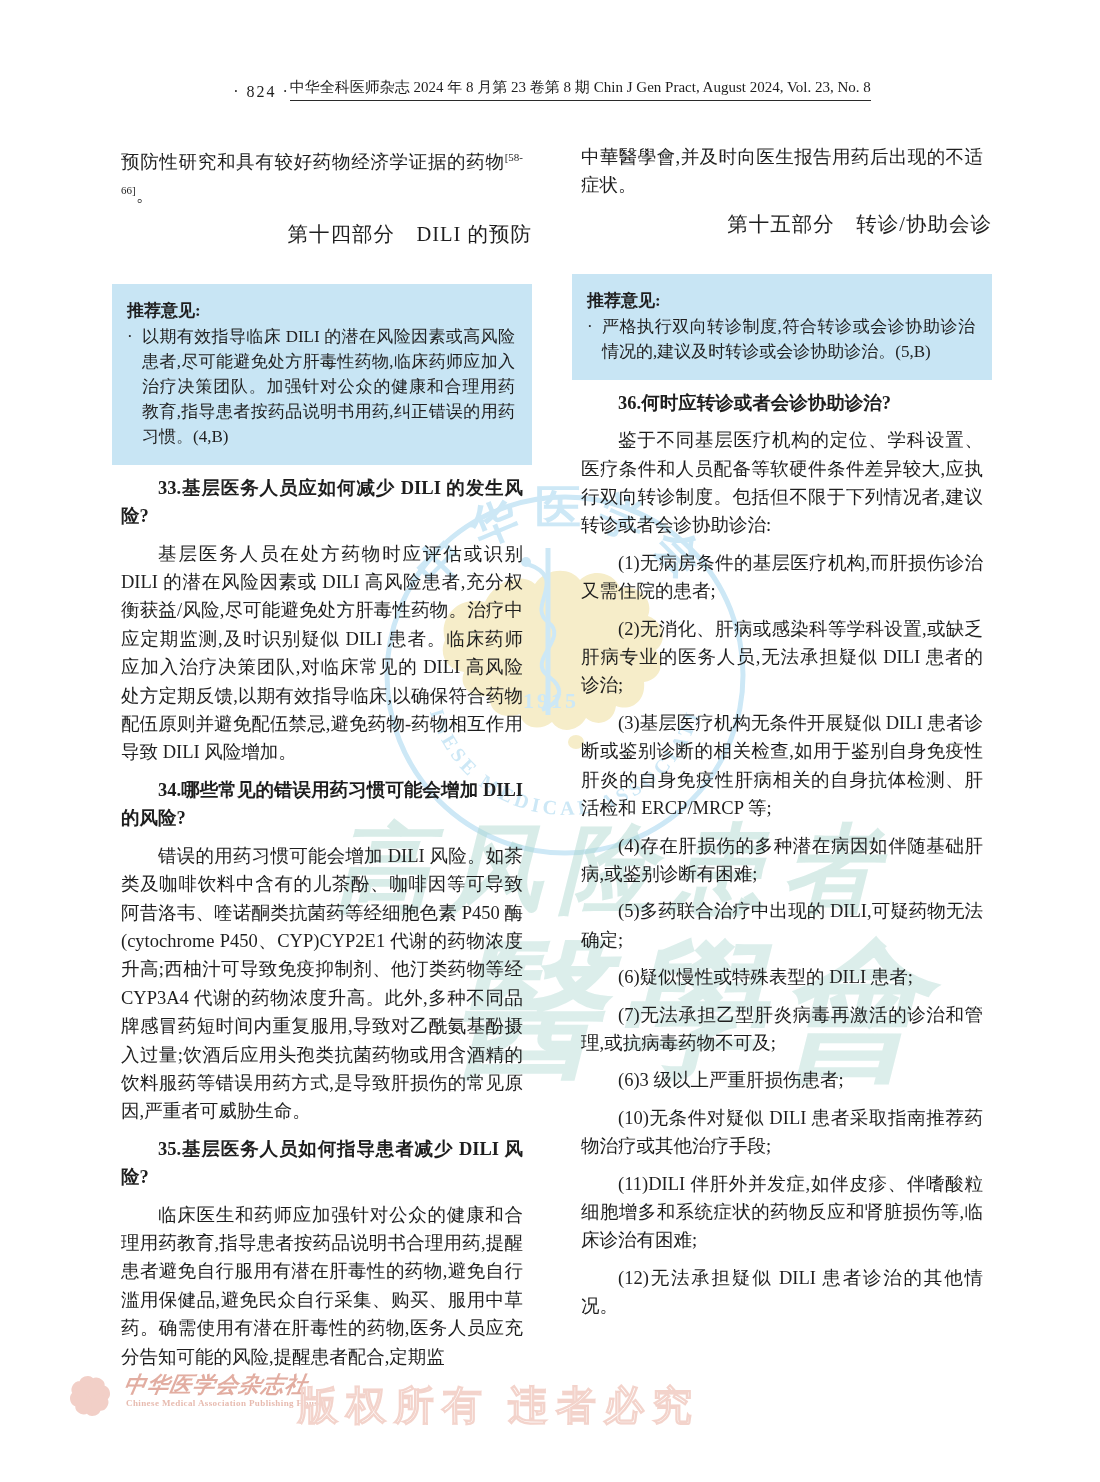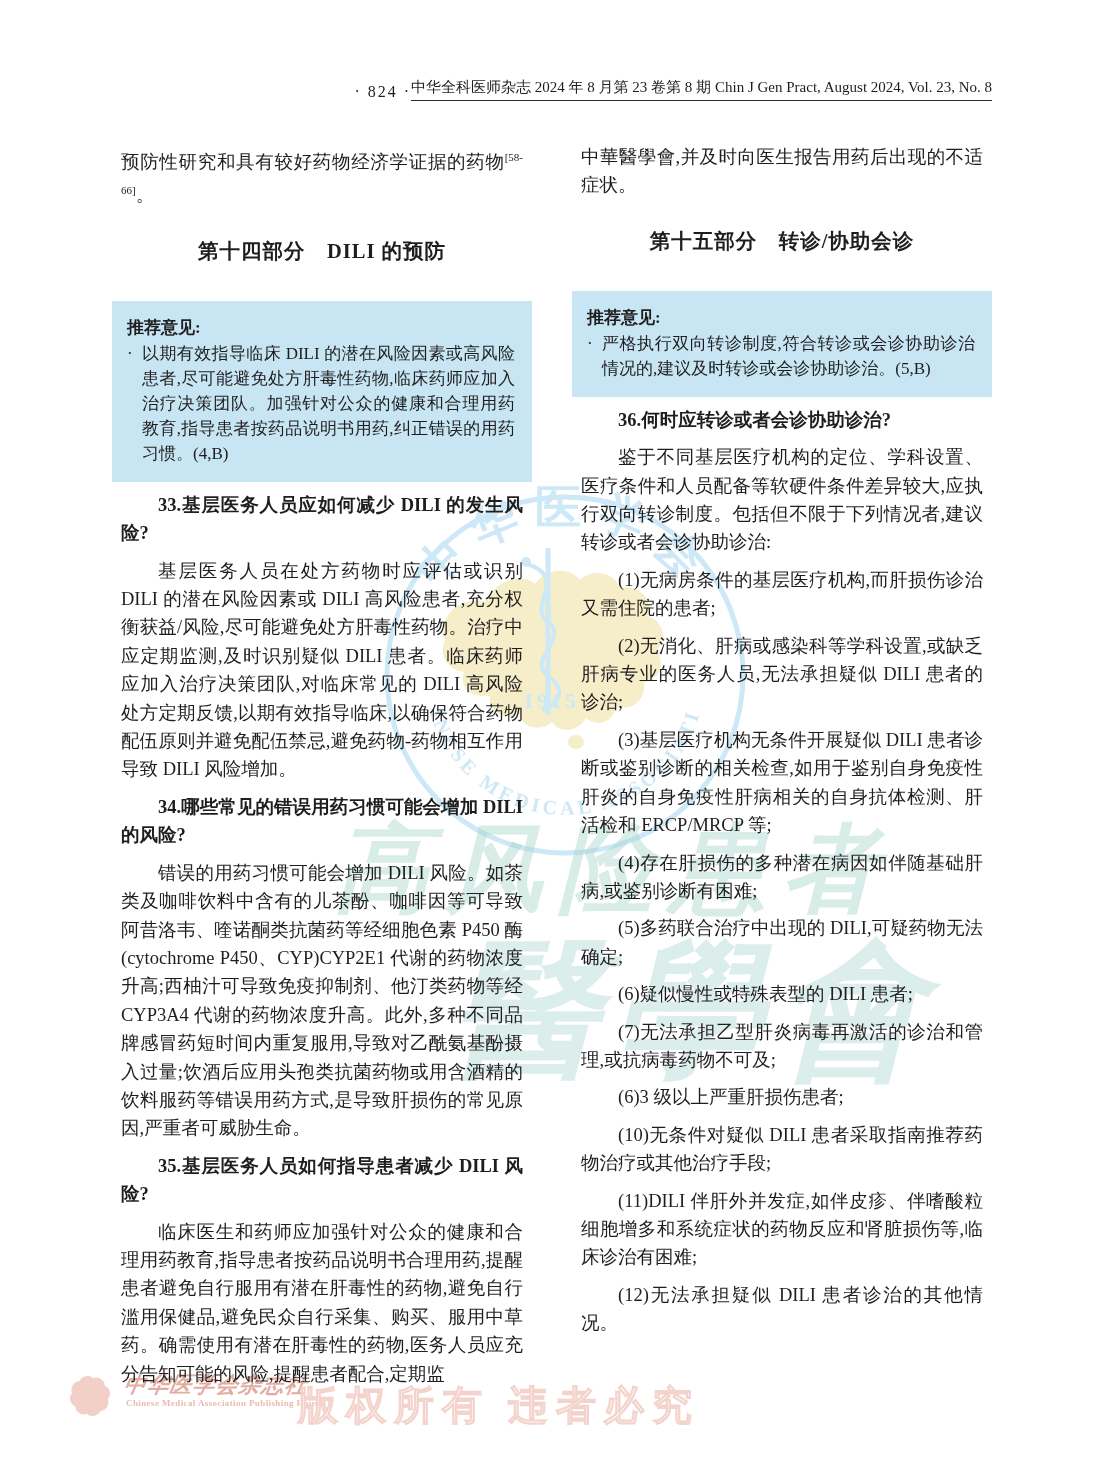--- a/index.html
+++ b/index.html
@@ -25,31 +25,31 @@
   }
   .wm-pub-en{
     left:126px;top:1398px;font-size:9px;font-weight:700;color:#e7bbb0;white-space:nowrap;letter-spacing:0.4px;
   }
   .wm-copyright{
     left:298px;top:1378px;font-size:40px;font-weight:700;letter-spacing:8px;white-space:nowrap;
     color:rgba(255,255,255,0);-webkit-text-stroke:1px #f3d3cb;text-stroke:1px #f3d3cb;
   }
   
   .content{position:absolute;inset:0;z-index:2;}
-  .hdr{position:absolute;top:78px;left:112px;width:880px;display:flex;justify-content:flex-end;align-items:flex-end;}
+  .hdr{position:absolute;top:78px;left:112px;width:880px;display:flex;justify-content:center;align-items:flex-end;}
   .pagenum{font-size:16px;letter-spacing:2px;}
   .jref{font-size:15px;border-bottom:1.6px solid #2a2a2a;padding-bottom:3px;white-space:nowrap;}
   .jref .cn{margin-right:4px;}
   .columns{position:absolute;top:134px;left:112px;width:880px;display:flex;gap:40px;}
   .col{flex:1;min-width:0;}
   p.body{margin:9px;font-size:18.5px;line-height:28.4px;text-align:justify;text-justify:inter-character;}
   p.indent{text-indent:2em;}
   p.q{font-weight:700;}
   .sup{font-size:11px;vertical-align:7px;letter-spacing:0;}
-  h2.section{margin:27px 0 36px 0;font-size:20.5px;font-weight:700;text-align:center;letter-spacing:1px;}
+  h2.section{margin:10px 0 36px 0;font-size:20.5px;font-weight:400;text-align:right;letter-spacing:1px;}
   .recbox{background:#c8e5f4;padding:13px 17px 16px 15px;}
   .recbox .label{font-size:17px;font-weight:700;line-height:27px;margin:0;text-align:left;}
   .recline{display:flex;font-size:17px;line-height:25px;}
   .recline .bullet{flex:none;width:15px;}
   .recline .rtext{flex:1;margin:0;text-align:justify;text-justify:inter-character;}
   .after-box{margin-top:64px;}
   
   .logo-svg text{font-family:"Liberation Serif","DejaVu Serif",serif;}
 </style>
 </head>

